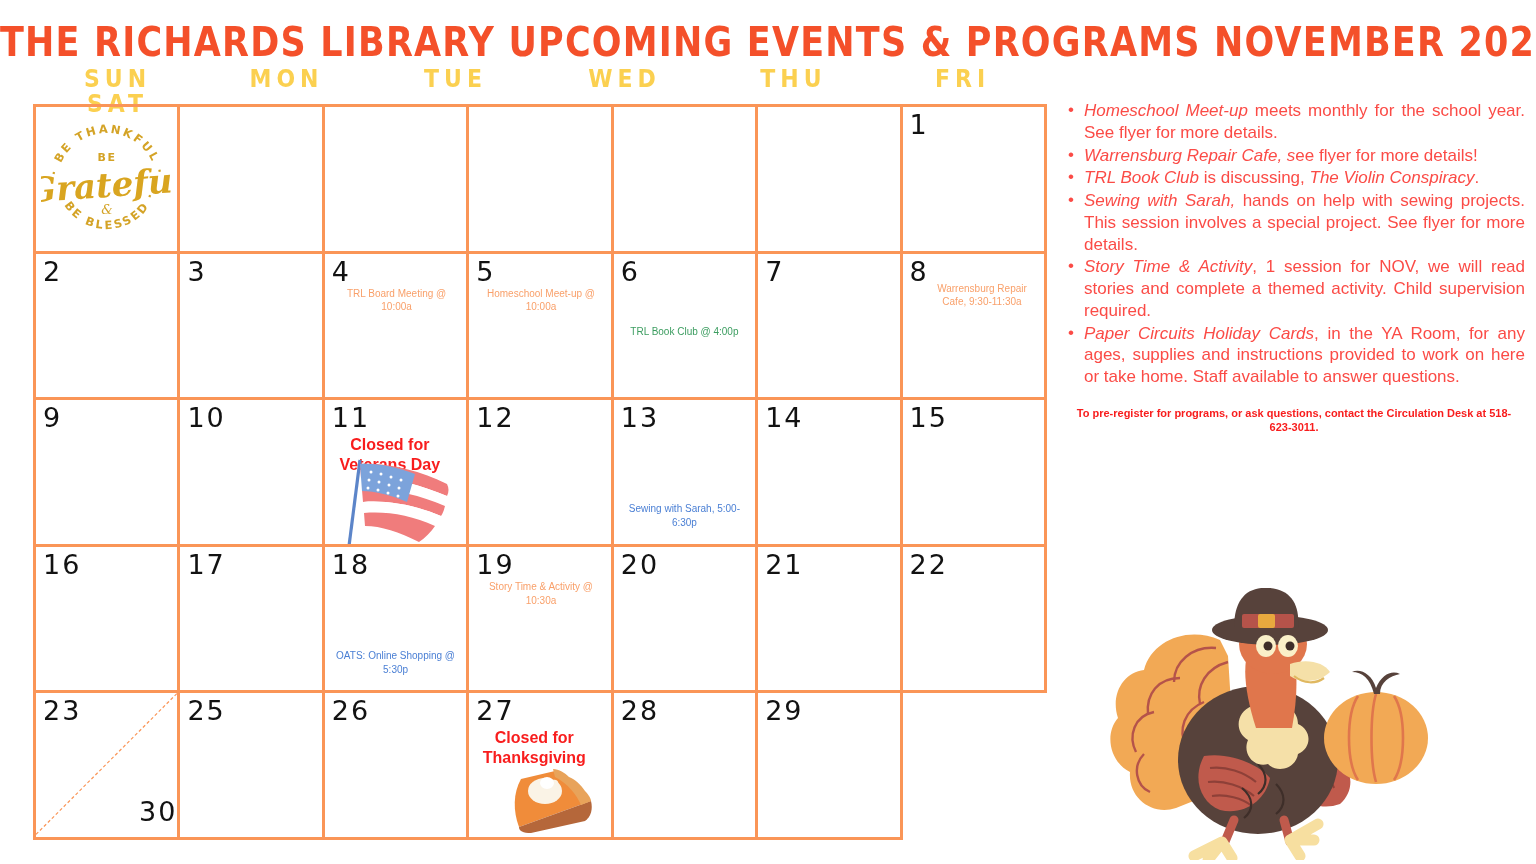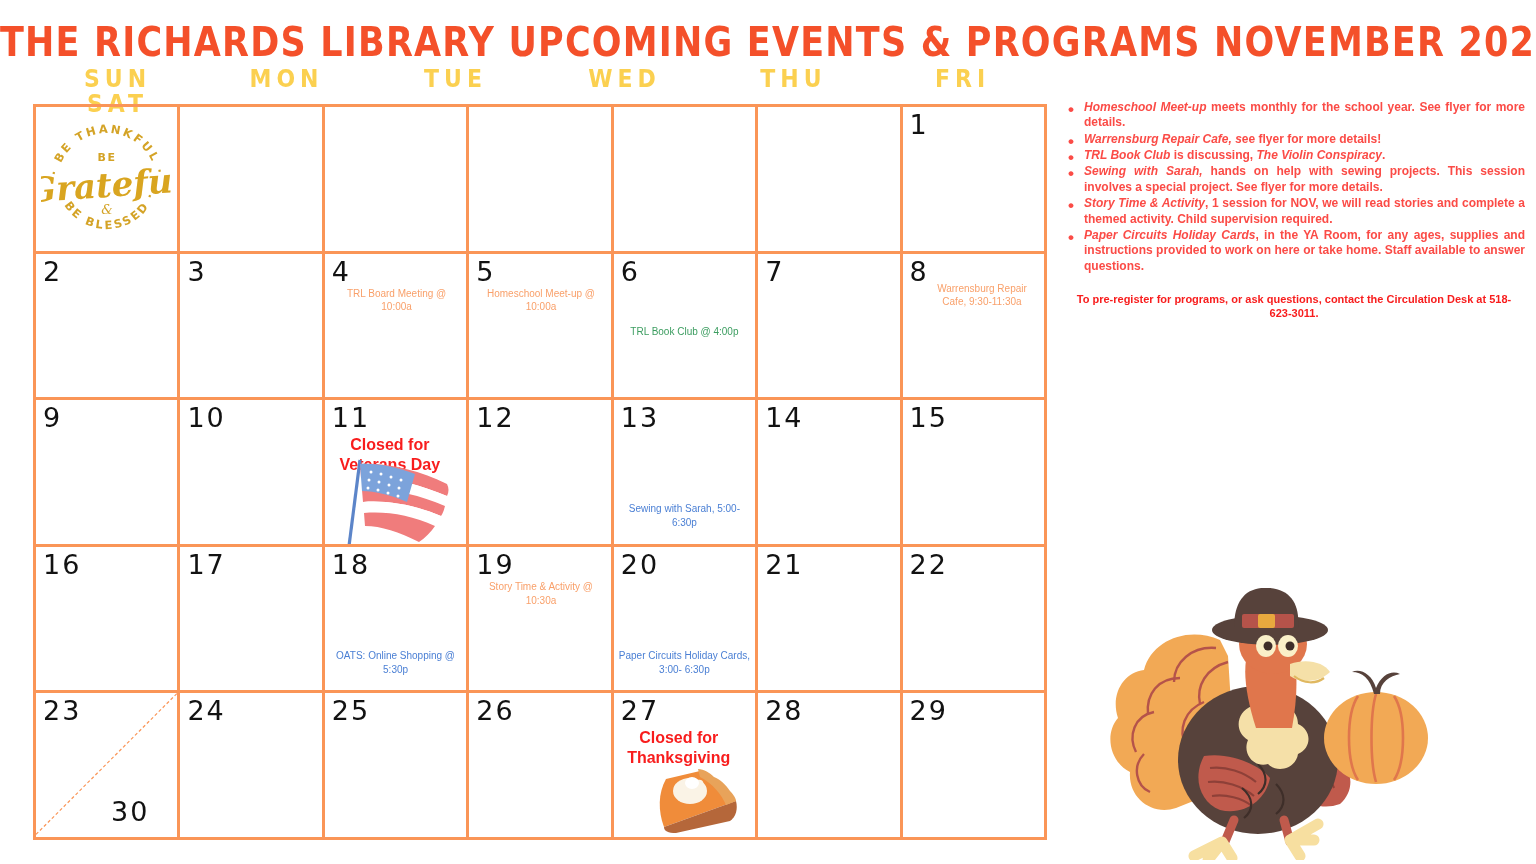--- a/index.html
+++ b/index.html
@@ -131,21 +131,21 @@
   }
 
   
   .diag-split {
     position: absolute;
     left: 0; top: 0; right: 0; bottom: 0;
     pointer-events: none;
   }
   .num-30 {
     position: absolute;
-    right: 28px;
+    right: 0;
     bottom: 12px;
     text-align: center;
   }
 
   
   #right-panel {
     position: absolute;
     left: 1063px;
     top: 100px;
     width: 462px;
@@ -154,25 +154,24 @@
     list-style: none;
     margin: 0;
     padding: 0;
     color: #FB4B46;
   }
   #notes-list li {
     position: relative;
     padding-left: 21px;
     margin-bottom: 1px;
     font-family: "Liberation Sans", sans-serif;
-    font-size: 12px;
+    font-size: 17px;
     line-height: 1.28;
     text-align: justify;
     text-justify: inter-word;
-    font-weight: bold;
   }
   #notes-list li::before {
     content: "\2022";
     position: absolute;
     left: 5px;
     top: -1px;
     font-size: 17px;
   }
   #notes-list li i { font-style: italic; }
 
@@ -272,27 +271,26 @@
     </g>
   </svg></div></div>
     <div class="day-cell"><span class="day-num">12</span></div>
     <div class="day-cell"><span class="day-num">13</span><div class="ev ev-blue ev-bottom">Sewing with Sarah, 5:00-6:30p</div></div>
     <div class="day-cell"><span class="day-num">14</span></div>
     <div class="day-cell"><span class="day-num">15</span></div>
     <div class="day-cell"><span class="day-num">16</span></div>
     <div class="day-cell"><span class="day-num">17</span></div>
     <div class="day-cell"><span class="day-num">18</span><div class="ev ev-blue ev-bottom">OATS: Online Shopping @ 5:30p</div></div>
     <div class="day-cell"><span class="day-num">19</span><div class="ev ev-orange ev-top">Story Time &amp; Activity @ 10:30a</div></div>
-    <div class="day-cell"><span class="day-num">20</span><div class="ev ev-blue ev-bottom">Paper Circuits Holiday Cards, 3:00- 6:30p</div></div>
+    <div class="day-cell"><span class="day-num">20</span></div>
     <div class="day-cell"><span class="day-num">21</span></div>
     <div class="day-cell"><span class="day-num">22</span></div>
     <div class="day-cell"><span class="day-num">23</span><svg class="diag-split" viewBox="0 0 100 100" preserveAspectRatio="none">
         <line x1="0" y1="100" x2="100" y2="0" stroke="#FA9557" stroke-width="1.2" stroke-dasharray="3.2 2.4" vector-effect="non-scaling-stroke"></line>
       </svg><span class="day-num num-30">30</span></div>
-    <div class="day-cell"><span class="day-num">24</span></div>
     <div class="day-cell"><span class="day-num">25</span></div>
     <div class="day-cell"><span class="day-num">26</span></div>
     <div class="day-cell"><span class="day-num">27</span><div class="ev ev-red ev-inline-right">Closed for Thanksgiving</div><div style="position: absolute; left: 34px; bottom: 2px; width: 96px; height: 70px;">
   <svg viewBox="0 0 96 70" width="96" height="70" xmlns="http://www.w3.org/2000/svg">
     <path d="M52 6 C66 10 80 22 88 36 L16 62 C10 46 10 28 18 14 Z" fill="#F08C3A"></path>
     <path d="M16 62 L88 36 C90 44 88 52 82 56 L28 68 C20 68 16 66 16 62 Z" fill="#B5673A"></path>
     <path d="M50 4 C56 4 62 8 66 12 C72 14 78 20 82 26 C86 30 88 34 88 36
              L78 40 C74 30 64 18 52 12 Z" fill="#E8A35A"></path>
     <ellipse cx="42" cy="26" rx="17" ry="13" fill="#FAF3E6"></ellipse>
     <path d="M34 24 C34 16 42 12 48 16 C54 12 58 18 54 24" fill="#FAF3E6"></path>

